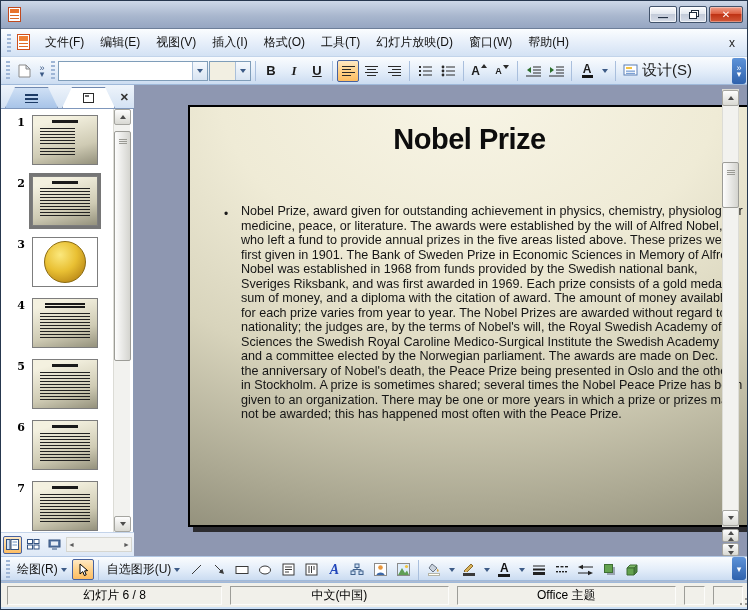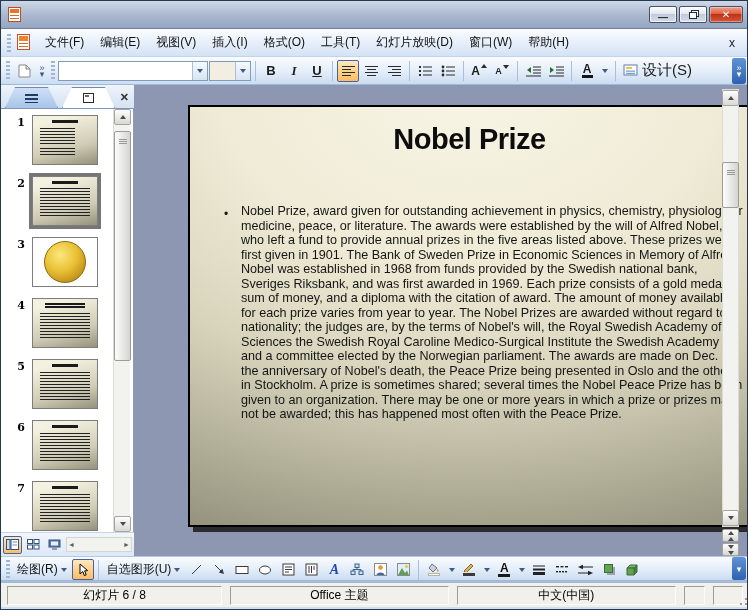--- a/index.html
+++ b/index.html
@@ -688,21 +688,21 @@
           <polygon points="2,5 9,5 9,12 2,12" fill="#63a24f" stroke="#3d6d33"></polygon>
         </svg>
     </div>
     <div class="overflow-right" style="height:23px">
       <span>▾</span>
     </div>
   </div>
 
   <div class="statusbar">
     <div class="status-cell" style="width:218px">幻灯片 6 / 8</div>
+    <div class="status-cell" style="width:222px">中文(中国)</div>
     <div class="status-cell" style="width:222px">Office 主题</div>
-    <div class="status-cell" style="width:222px">中文(中国)</div>
     <div class="status-cell" style="width:22px"></div>
     <div class="status-cell" style="width:30px"></div>
     <div class="resize-grip"></div>
   </div>
   <div class="frame-bottom"></div>
 
 </div>
 
 </body></html>

